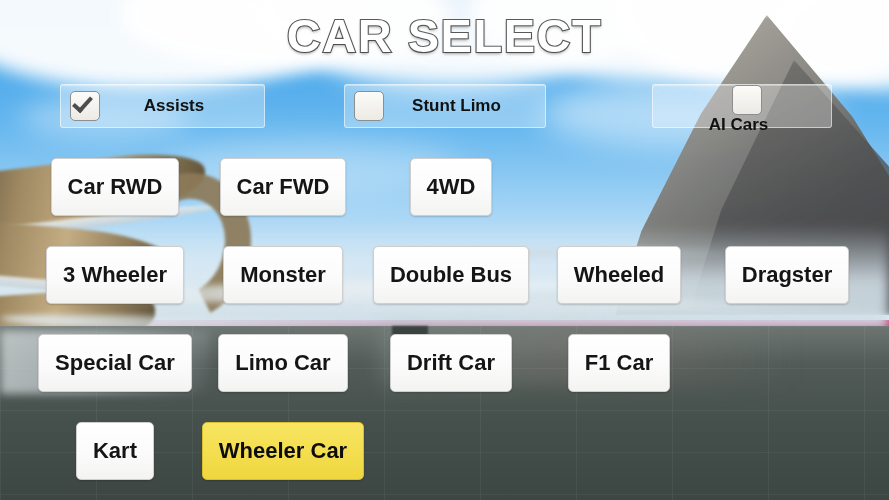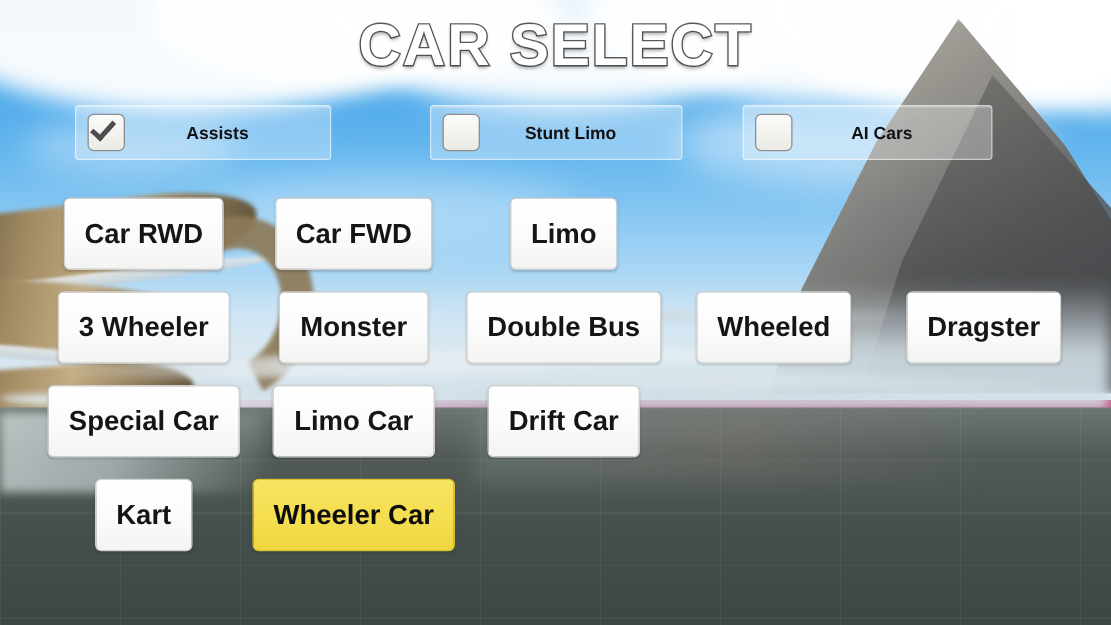--- a/index.html
+++ b/index.html
@@ -186,21 +186,21 @@
     display: flex;
     align-items: center;
     background: rgba(255,255,255,.30);
     border: 1px solid rgba(255,255,255,.55);
     border-radius: 3px;
     padding-left: 9px;
     box-shadow: inset 0 1px 0 rgba(255,255,255,.35);
   }
   #toggle-0 { left: 60px;  width: 205px; }
   #toggle-1 { left: 344px; width: 202px; }
-  #toggle-2 { left: 594px; width: 200px; }
+  #toggle-2 { left: 652px; width: 180px; flex-direction: column; }
 
   .checkbox {
     width: 30px;
     height: 30px;
     background: linear-gradient(to bottom, #fbfbf9, #eceae4);
     border: 1px solid #8e8e8e;
     border-radius: 5px;
     flex: 0 0 auto;
     position: relative;
   }
@@ -213,36 +213,36 @@
     border: solid #4d4d4d;
     border-width: 0 4px 4px 0;
     transform: rotate(42deg);
     display: none;
   }
   .checkbox.checked .tick { display: block; }
 
   .toggle-label {
     flex: 1 1 auto;
     text-align: center;
-    font-size: 14px;
+    font-size: 17px;
     font-weight: 600;
     color: #111111;
     padding-right: 16px;
     user-select: none;
   }
 
   
   #car-grid {
     position: absolute;
     top: 158px;
     left: 31px;
     width: 828px;
     display: flex;
     flex-direction: column;
-    gap: 17px;
+    gap: 30px;
   }
   .car-row {
     display: flex;
     height: 58px;
   }
   .cell {
     width: 168px;
     flex: 0 0 168px;
     display: flex;
     align-items: center;
@@ -351,21 +351,21 @@
 
     <div id="car-grid">
         <div class="car-row">
           <div class="cell">
             <button class="car-btn">Car RWD</button>
           </div>
           <div class="cell">
             <button class="car-btn">Car FWD</button>
           </div>
           <div class="cell">
-            <button class="car-btn">Limo</button>
+            <button class="car-btn">4WD</button>
           </div>
         </div>
         <div class="car-row">
           <div class="cell">
             <button class="car-btn">3 Wheeler</button>
           </div>
           <div class="cell">
             <button class="car-btn">Monster</button>
           </div>
           <div class="cell">
@@ -380,20 +380,23 @@
         </div>
         <div class="car-row">
           <div class="cell">
             <button class="car-btn">Special Car</button>
           </div>
           <div class="cell">
             <button class="car-btn">Limo Car</button>
           </div>
           <div class="cell">
             <button class="car-btn">Drift Car</button>
+          </div>
+          <div class="cell">
+            <button class="car-btn">F1 Car</button>
           </div>
         </div>
         <div class="car-row">
           <div class="cell">
             <button class="car-btn">Kart</button>
           </div>
           <div class="cell">
             <button class="car-btn selected">Wheeler Car</button>
           </div>
           <div class="cell empty"></div>

